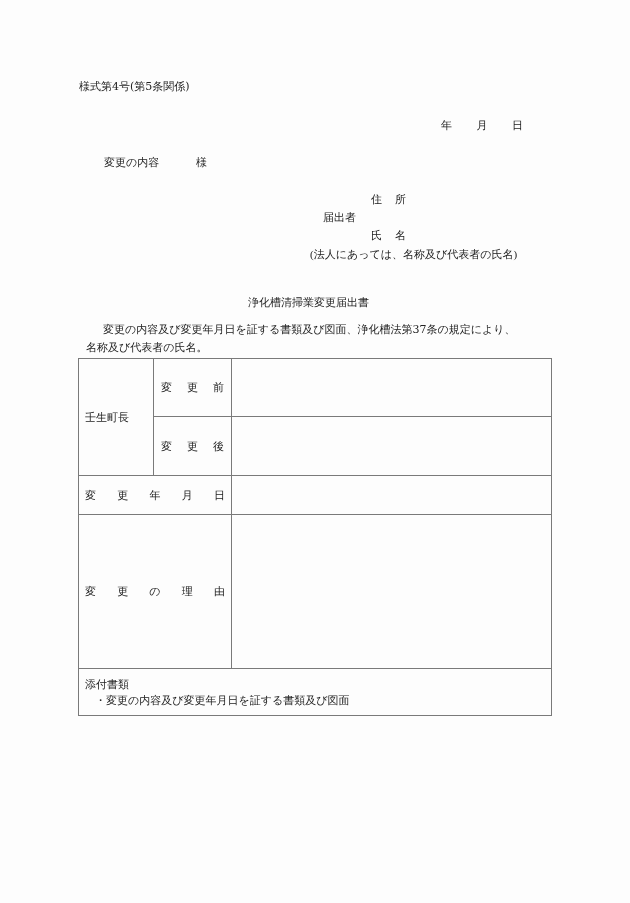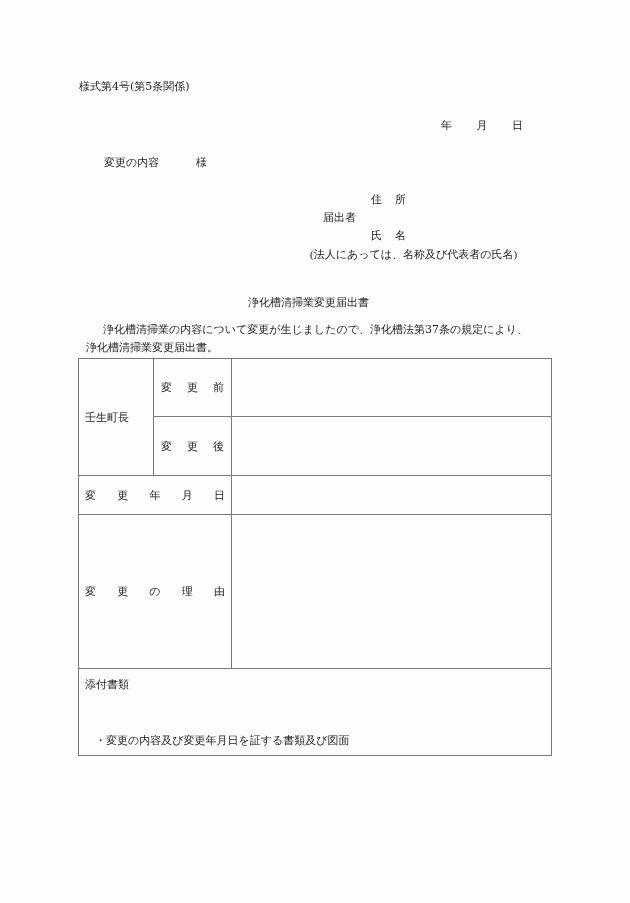--- a/index.html
+++ b/index.html
@@ -42,22 +42,22 @@
 <div class="abs" style="left:371px;top:229px;width:35px;">
   <div class="spread">
     <span>氏</span>
     <span>名</span>
   </div>
 </div>
 <div class="abs" style="left:310px;top:247px;font-family:Liberation Serif, serif;">(法人にあっては、名称及び代表者の氏名)</div>
 
 <div class="abs" style="left:248px;top:288px;margin-top:8px;">浄化槽清掃業変更届出書</div>
 
-<div class="abs" style="left:103px;top:323px;">浄化槽清掃業の内容について変更が生じましたので、浄化槽法第37条の規定により、</div>
-<div class="abs" style="left:86px;top:341px;">浄化槽清掃業変更届出書。</div>
+<div class="abs" style="left:103px;top:323px;">変更の内容及び変更年月日を証する書類及び図面、浄化槽法第37条の規定により、</div>
+<div class="abs" style="left:86px;top:341px;">名称及び代表者の氏名。</div>
 
 <table class="form">
   <colgroup>
       <col style="width:75px">
       <col style="width:78px">
       <col>
     </colgroup>
   <tbody>
       <tr style="height:58px;">
     <td rowspan="2" class="lbl">壬生町長</td>
@@ -100,17 +100,17 @@
         <span>の</span>
         <span>理</span>
         <span>由</span>
       </div>
     </td>
     <td></td>
   </tr>
   <tr style="height:35px;">
     <td colspan="3" style="padding:8px 6px 6px 6px;vertical-align:top;">
       <div style="line-height:16px;">添付書類</div>
-      <div style="line-height:16px;padding-left:10px;margin-top:40px;">・変更の内容及び変更年月日を証する書類及び図面</div>
+      <div style="line-height:16px;padding-left:10px;">・変更の内容及び変更年月日を証する書類及び図面</div>
     </td>
   </tr>
 </tbody>
   </table>
 
 </body></html>

